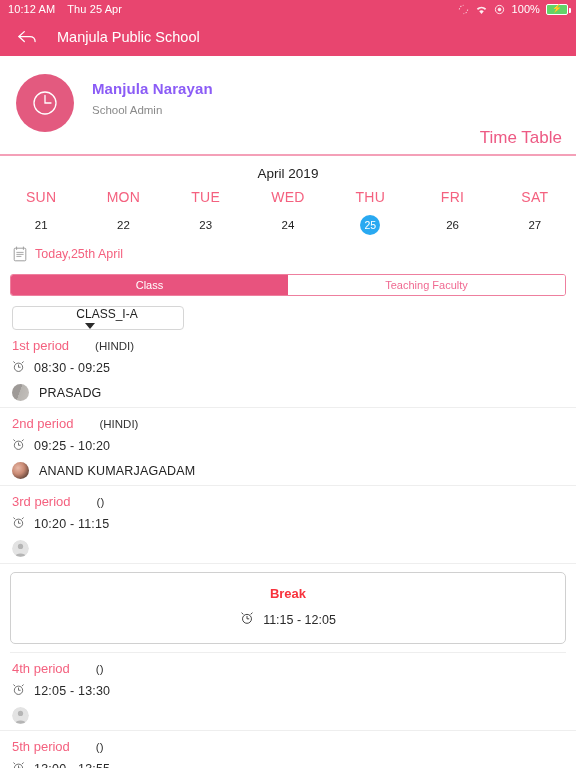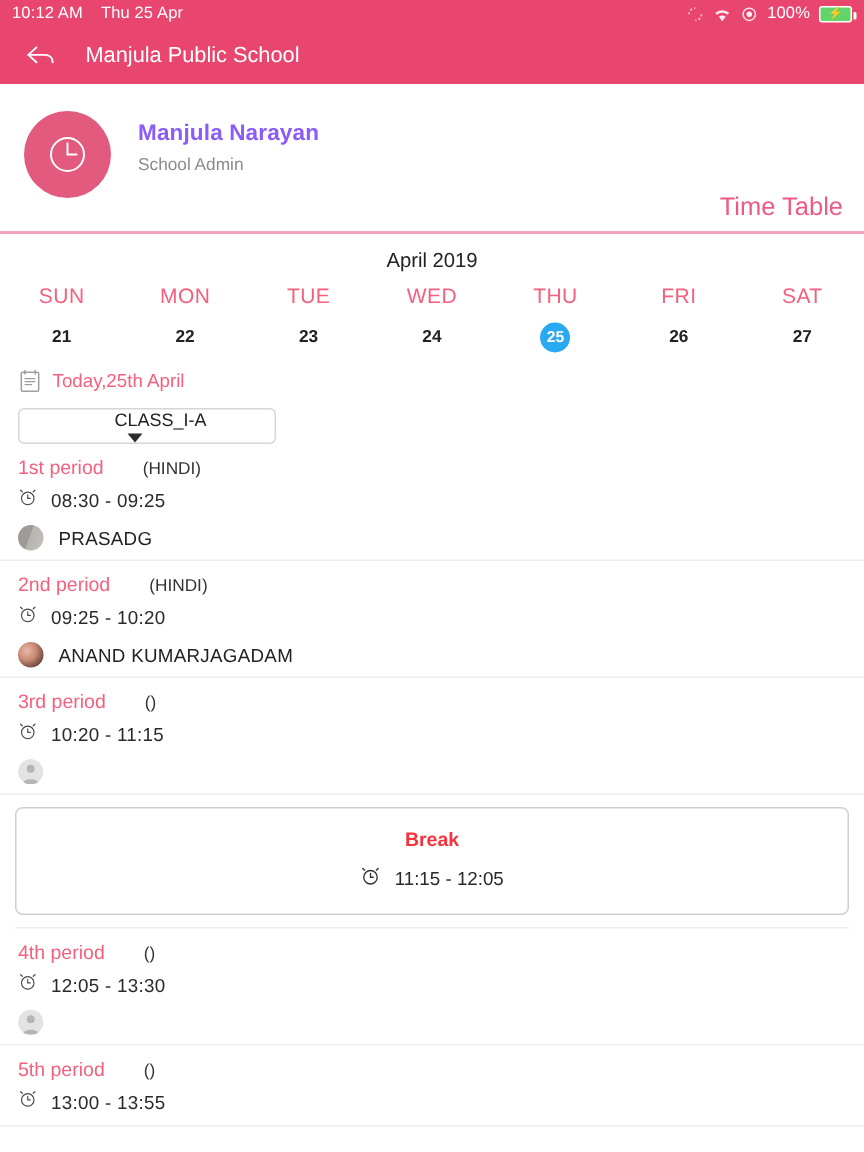--- a/index.html
+++ b/index.html
@@ -87,21 +87,21 @@
   .pink-rule { height: 2px; background: #F4A0B8; width: 100%; }
 
   
   .cal { padding-top: 8px; }
   .cal-month { text-align: center; font-size: 13.5px; color: #222; padding: 2px 0 8px; }
   .cal-grid { display: grid; grid-template-columns: repeat(7, 1fr); }
   .cal-dow { text-align: center; font-size: 14px; color: #F4617F; padding-bottom: 9px; letter-spacing: .3px; }
   .cal-day { text-align: center; font-size: 11.5px; color: #222; height: 22px; display: flex; align-items: center; justify-content: center; }
   .cal-day > span {
     width: 20px; height: 20px; display: inline-flex;
-    align-items: center; justify-content: center; border-radius: 50%; font-weight: bold;
+    align-items: center; justify-content: center; border-radius: 50%;
   }
   .cal-day.today > span { background: #29A9F1; color: #ffffff; font-size: 10.5px; }
 
   .today-row { display: flex; align-items: center; padding: 10px 0 0 13px; }
   .today-row .cal-icon { margin-right: 8px; display: flex; }
   .today-text { color: #F4617F; font-size: 12.5px; }
 
   
   .seg-wrap { padding: 12px 10px 0 10px; }
   .seg {
@@ -274,20 +274,26 @@
         <svg width="14" height="16" viewBox="0 0 14 16" fill="none" stroke="#9e9e9e" stroke-width="1">
           <rect x="1.2" y="2.2" width="11.6" height="12.6" rx="1" fill="#ffffff"></rect>
           <path d="M3.6 1 L3.6 3.4 M10.4 1 L10.4 3.4" stroke-linecap="round"></path>
           <path d="M3.4 6.4 H10.6 M3.4 8.4 H10.6 M3.4 10.4 H8.4" stroke-width=".9"></path>
         </svg>
       </span>
       <span class="today-text">Today,25th April</span>
     </div>
   </div>
 
+  <div class="seg-wrap">
+    <div class="seg">
+      <div class="seg-item active">Class</div>
+      <div class="seg-item">Teaching Faculty</div>
+    </div>
+  </div>
 
   <div class="dd-wrap">
     <div class="dropdown">
       <span class="dd-value">CLASS_I-A</span>
       <span class="dd-caret"></span>
     </div>
   </div>
 
   <div class="list">
 

